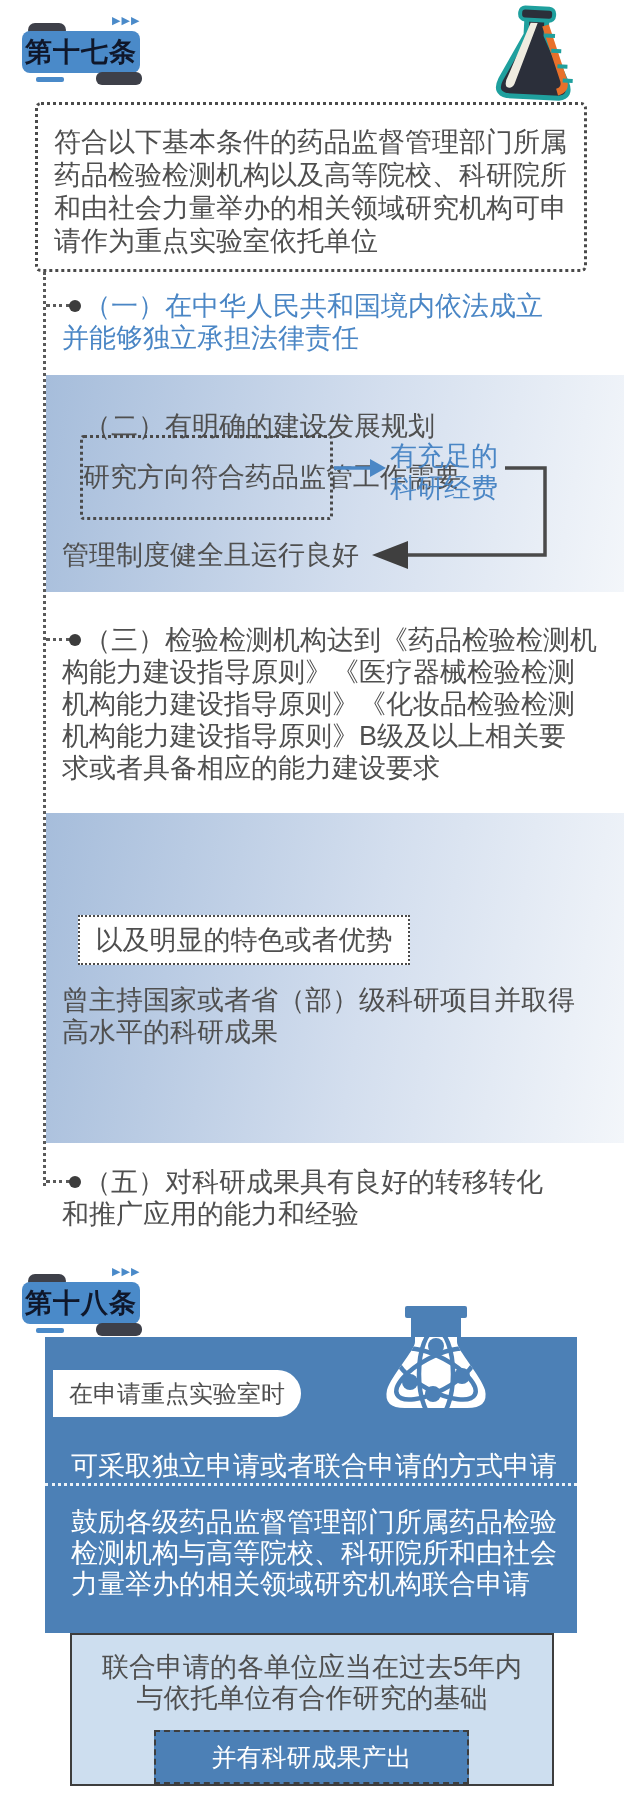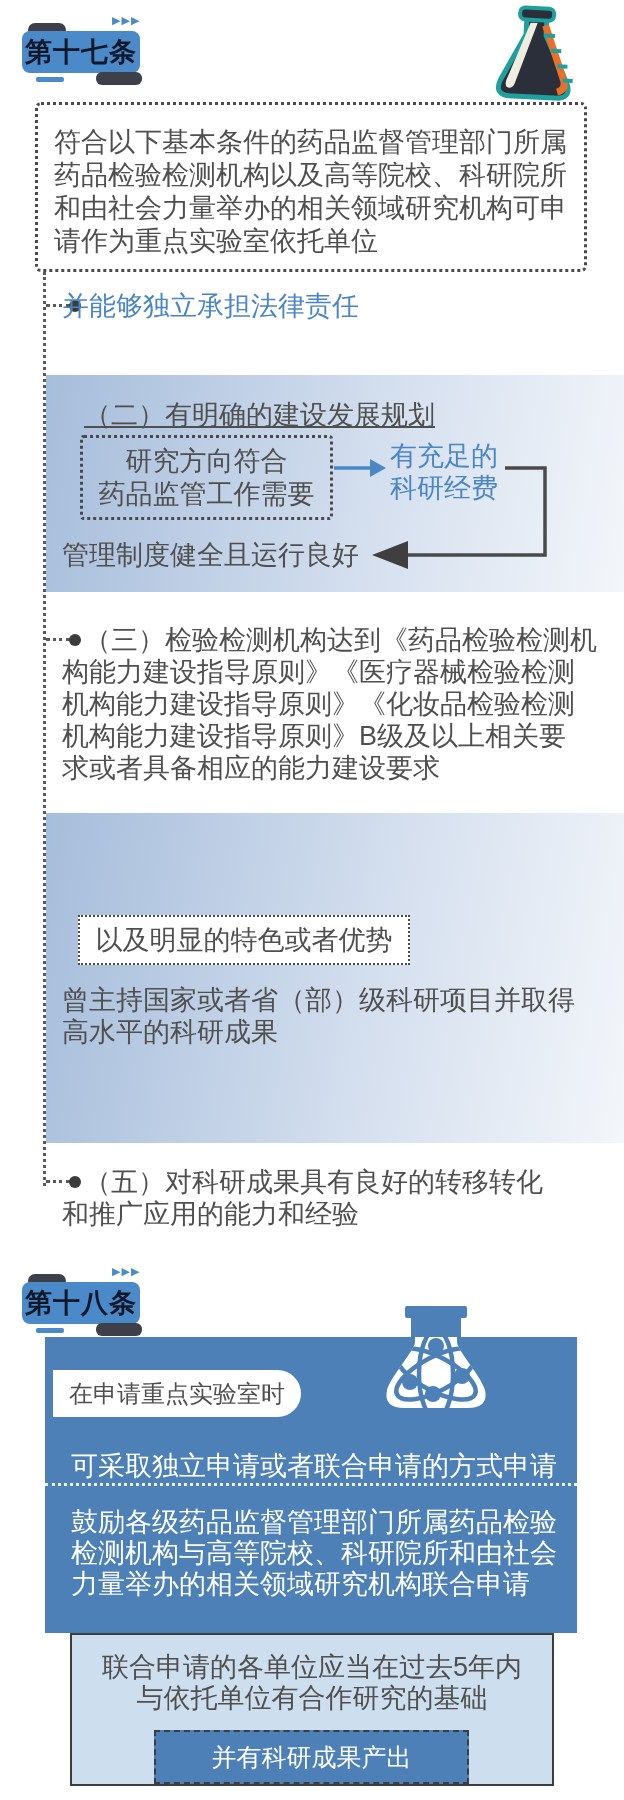--- a/index.html
+++ b/index.html
@@ -31,22 +31,22 @@
   .spine { position:absolute; left:43px; top:272px; height:914px; border-left:3px dotted #5a5a5a; }
   .connector { position:absolute; left:46px; width:24px; border-top:3px dotted #5a5a5a; }
   .bullet { position:absolute; left:69px; width:12px; height:12px; border-radius:50%; background:#3c3c3c; }
 
   .band { position:absolute; left:46px; width:578px;
     background:linear-gradient(100deg, #a6bddb 0%, #d3deee 55%, #f3f6fa 100%); }
   .band2 { top:375px; height:217px; }
   .band4 { top:813px; height:330px; }
 
   .rbox { position:absolute; left:80px; top:435px; width:253px; height:85px;
-    border:3px dotted #4a4a4a; border-radius:4px; display:flex; flex-direction:column;
-    align-items:center; justify-content:center; }
+    border:3px dotted #4a4a4a; border-radius:4px; display:flex; flex-direction:row;
+    align-items:center; justify-content:flex-start; }
   .rbox .line { line-height:33px; }
 
   .wbox { position:absolute; background:#ffffff; border:2px dotted #4a4a4a;
     display:flex; align-items:center; justify-content:center; }
   .wbox1 { left:78px; top:915px; width:332px; height:50px; }
   .wbox2 { left:62px; top:1062px; width:541px; height:58px; }
 
   
   .bluebox { position:absolute; left:45px; top:1337px; width:532px; height:296px; background:#4c80b6; }
   .pill { position:absolute; left:8px; top:33px; width:248px; height:47px; background:#fff;
@@ -113,24 +113,25 @@
   <div class="bullet" style="top:634px;"></div>
   <div class="connector" style="top:850px;"></div>
   <div class="bullet" style="top:846px;"></div>
   <div class="connector" style="top:1180px;"></div>
   <div class="bullet" style="top:1176px;"></div>
 
   <div class="band band2"></div>
   <div class="band band4"></div>
 
   <div class="abs" style="left:62px; top:290px;">
+    <div class="line blue indent">（一）在中华人民共和国境内依法成立</div>
     <div class="line blue">并能够独立承担法律责任</div>
   </div>
 
-  <div class="abs" style="left:62px; top:399px;text-decoration:underline;">
+  <div class="abs" style="left:62px; top:410px;">
     <div class="line indent">（二）有明确的建设发展规划</div>
   </div>
   <div class="rbox">
     <div class="line">研究方向符合</div>
     <div class="line">药品监管工作需要</div>
   </div>
   <div class="abs" style="left:334px; top:455px;">
     <svg width="52" height="26" viewBox="0 0 52 26">
       <line x1="0" y1="13" x2="36" y2="13" stroke="#4a87c6" stroke-width="3.5"></line>
       <polygon points="36,4 36,22 52,13" fill="#4a87c6"></polygon>

